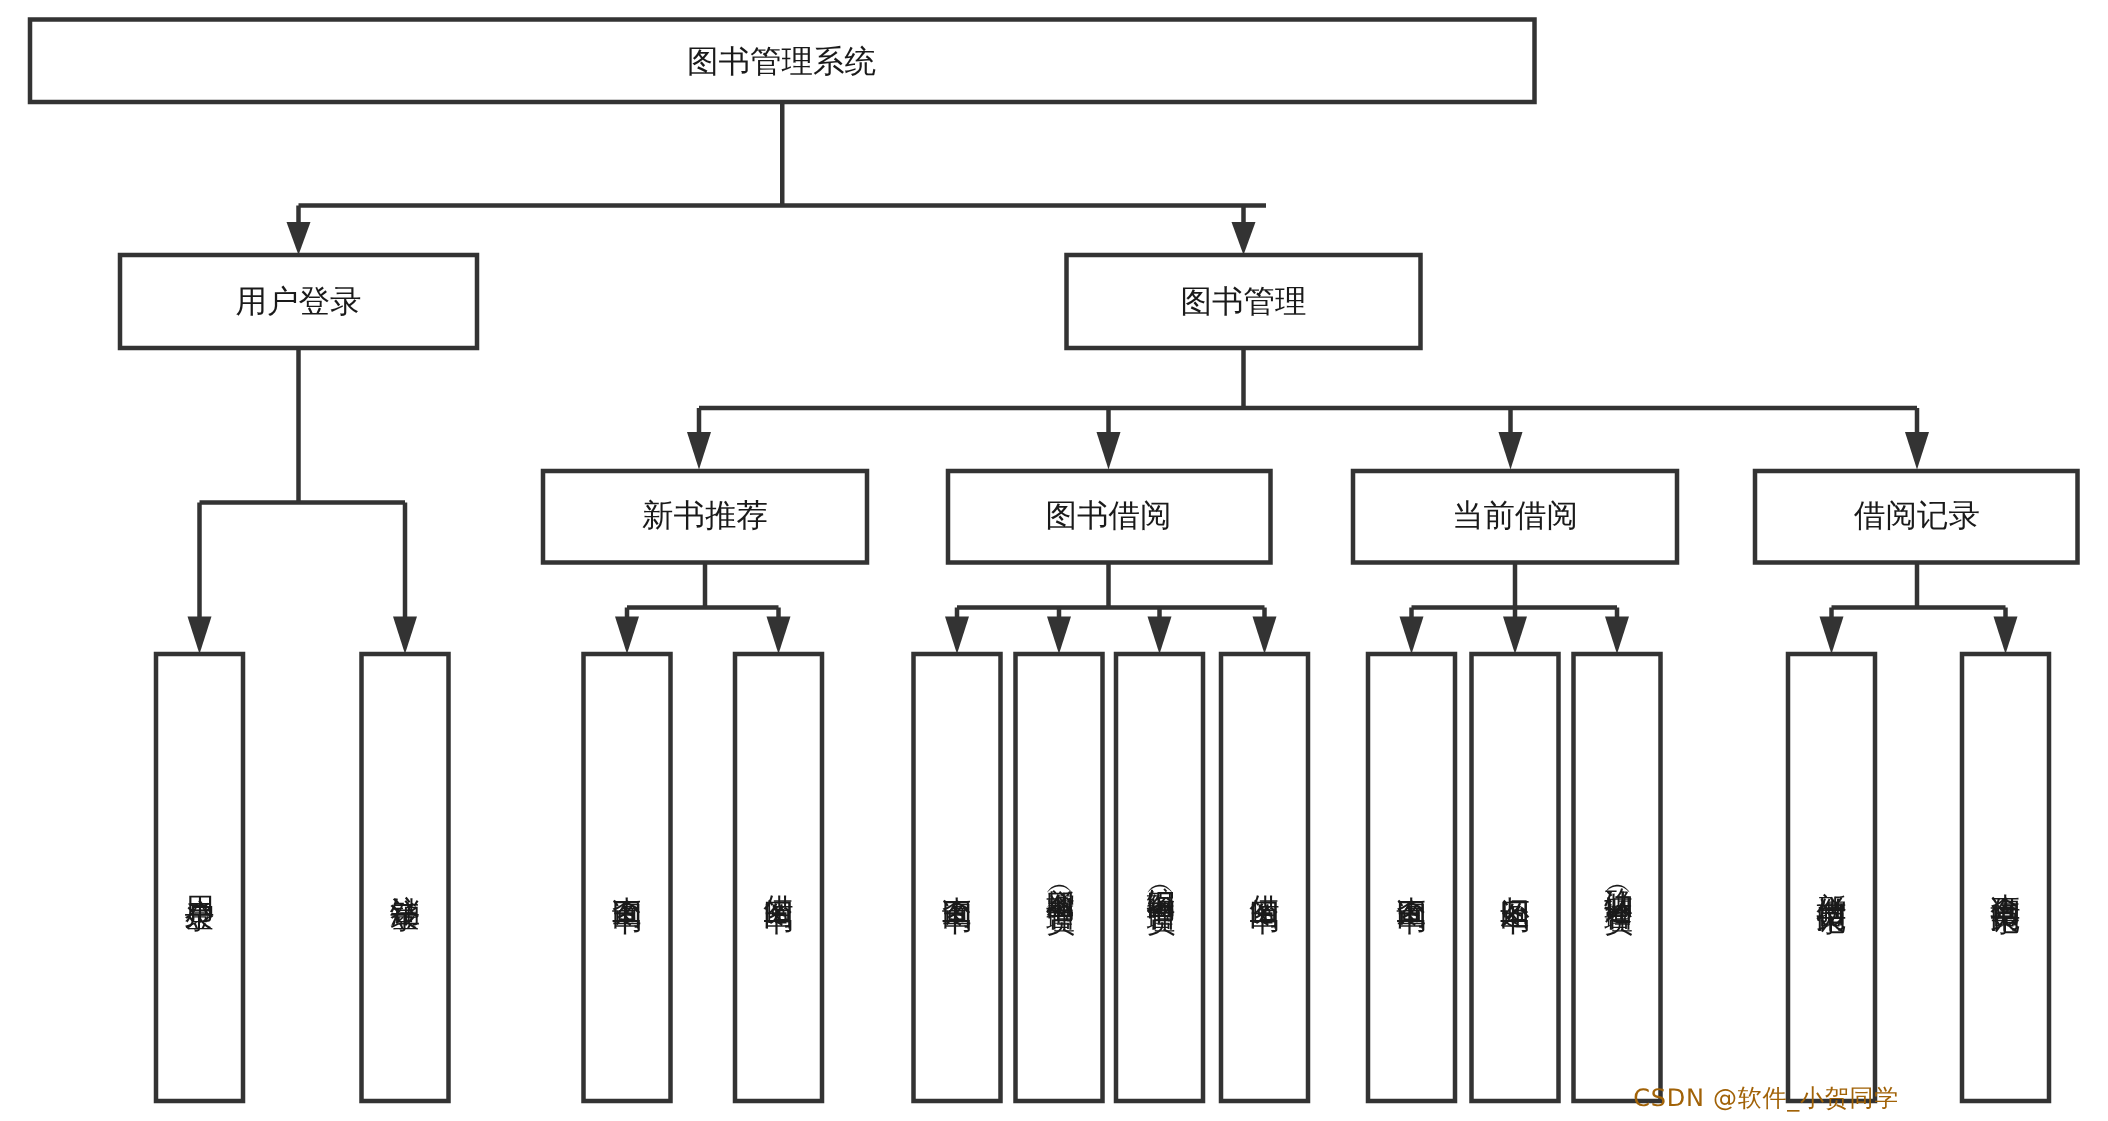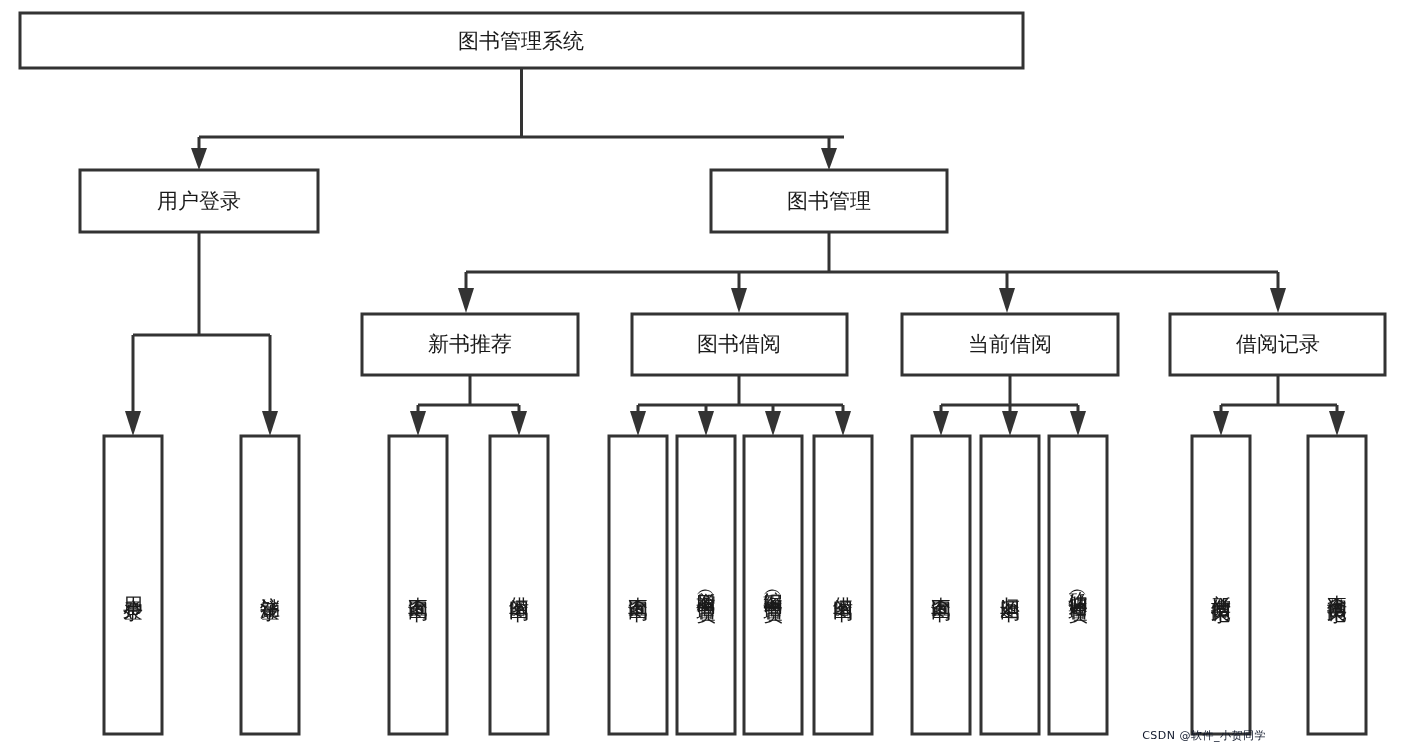--- a/index.html
+++ b/index.html
@@ -62,22 +62,22 @@
     justify-content: center;
     text-align: center;
     white-space: nowrap;
     pointer-events: none;
   }
   .watermark {
     position: absolute;
     right: 12px;
     bottom: 4px;
     font-family: "DejaVu Sans", "Liberation Sans", sans-serif;
-    font-size: 11px;
-    color: #0f172a;
+    font-size: 16px;
+    color: #a16207;
     letter-spacing: 0.5px;
     white-space: nowrap;
   }
 </style>
 </head>
 <body>
 
 <div id="diagram-root">
 
   <svg id="tree-svg" viewBox="0 0 1405 747">

